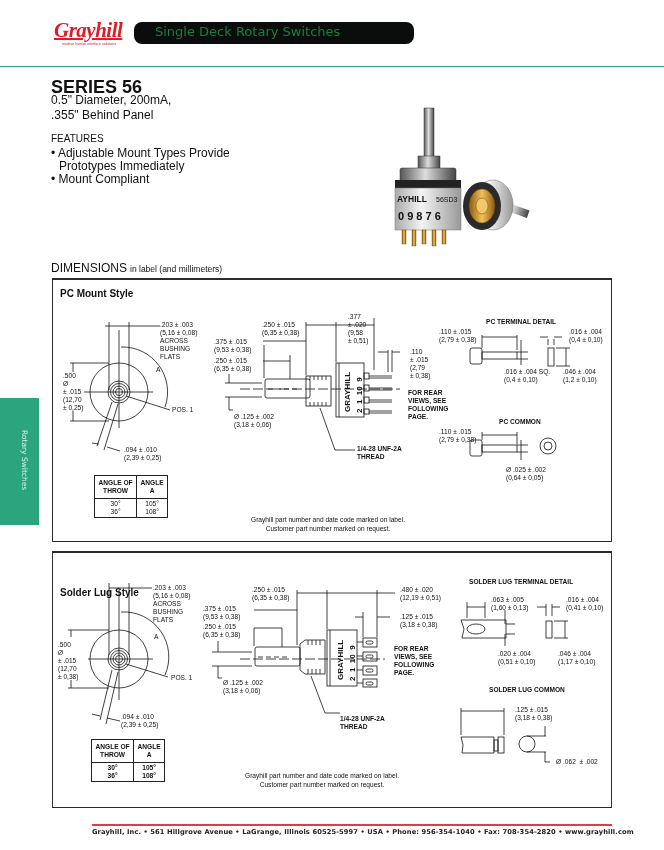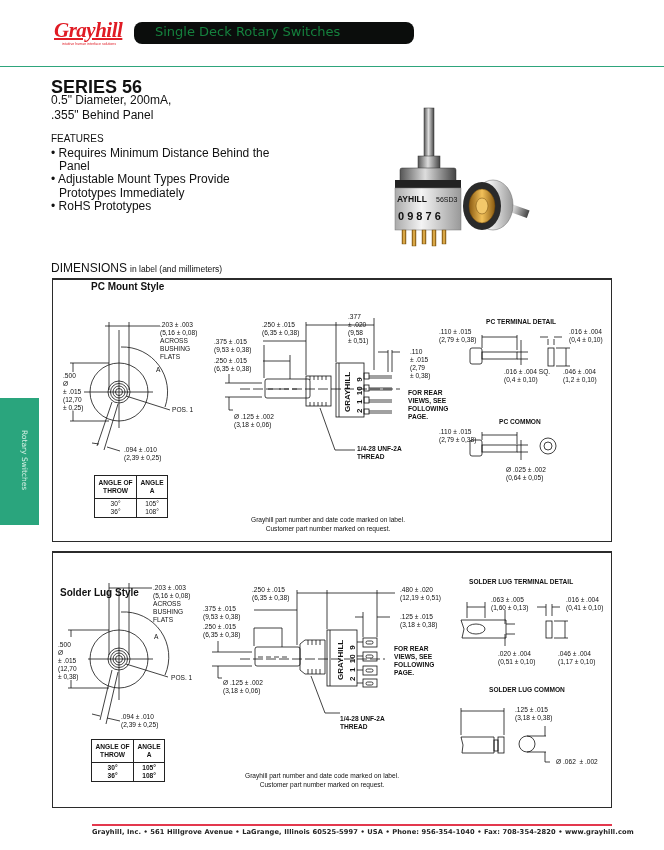--- a/index.html
+++ b/index.html
@@ -54,23 +54,22 @@
 <div class="abs header-title">Single Deck Rotary Switches</div>
 <div class="abs header-line"></div>
 
 <div class="abs series-title">SERIES 56</div>
 <div class="abs subtitle">
   <div>0.5" Diameter, 200mA,</div>
   <div>.355" Behind Panel</div>
 </div>
 <div class="abs features-head">FEATURES</div>
 <ul class="abs features">
-  <li>Requires Minimum Distance Behind the Panel</li>
   <li>Adjustable Mount Types Provide Prototypes Immediately</li>
-  <li>RoHS Prototypes</li>
+  <li>Mount Compliant</li>
 </ul>
 
 <svg class="abs photo" viewBox="0 0 170 150" width="170" height="150">
   <defs>
     <linearGradient id="metal" x1="0" x2="1">
         <stop offset="0" stop-color="#555"></stop>
         <stop offset=".45" stop-color="#ddd"></stop>
         <stop offset="1" stop-color="#444"></stop>
       </linearGradient>
     <linearGradient id="body" x1="0" x2="1">
@@ -109,21 +108,21 @@
     <ellipse cx="102" cy="106" rx="6" ry="8" fill="#f3c86a" stroke="#6b4508" stroke-width=".5"></ellipse>
   </g>
 </svg>
 
 <div class="abs dims-title"><span>DIMENSIONS</span><span class="dims-sub">in label (and millimeters)</span></div>
 
 <div class="abs side-tab"></div>
 <div class="abs side-text">Rotary Switches</div>
 
 <div class="abs panel panel1"></div>
-<div class="abs panel-title" style="left:60px;top:281px;margin-left:31px;">PC Mount Style</div>
+<div class="abs panel-title" style="left:60px;top:288px;">PC Mount Style</div>
 
 <svg class="draw" width="664" height="850">
 
   <g>
     <circle cx="119" cy="392" r="29"></circle>
     <circle cx="119" cy="392" r="11"></circle>
       <circle cx="119" cy="392" r="8.5"></circle>
       <circle cx="119" cy="392" r="6"></circle>
       <circle cx="119" cy="392" r="3.5"></circle>
     <line x1="84" y1="392" x2="153" y2="392"></line>

